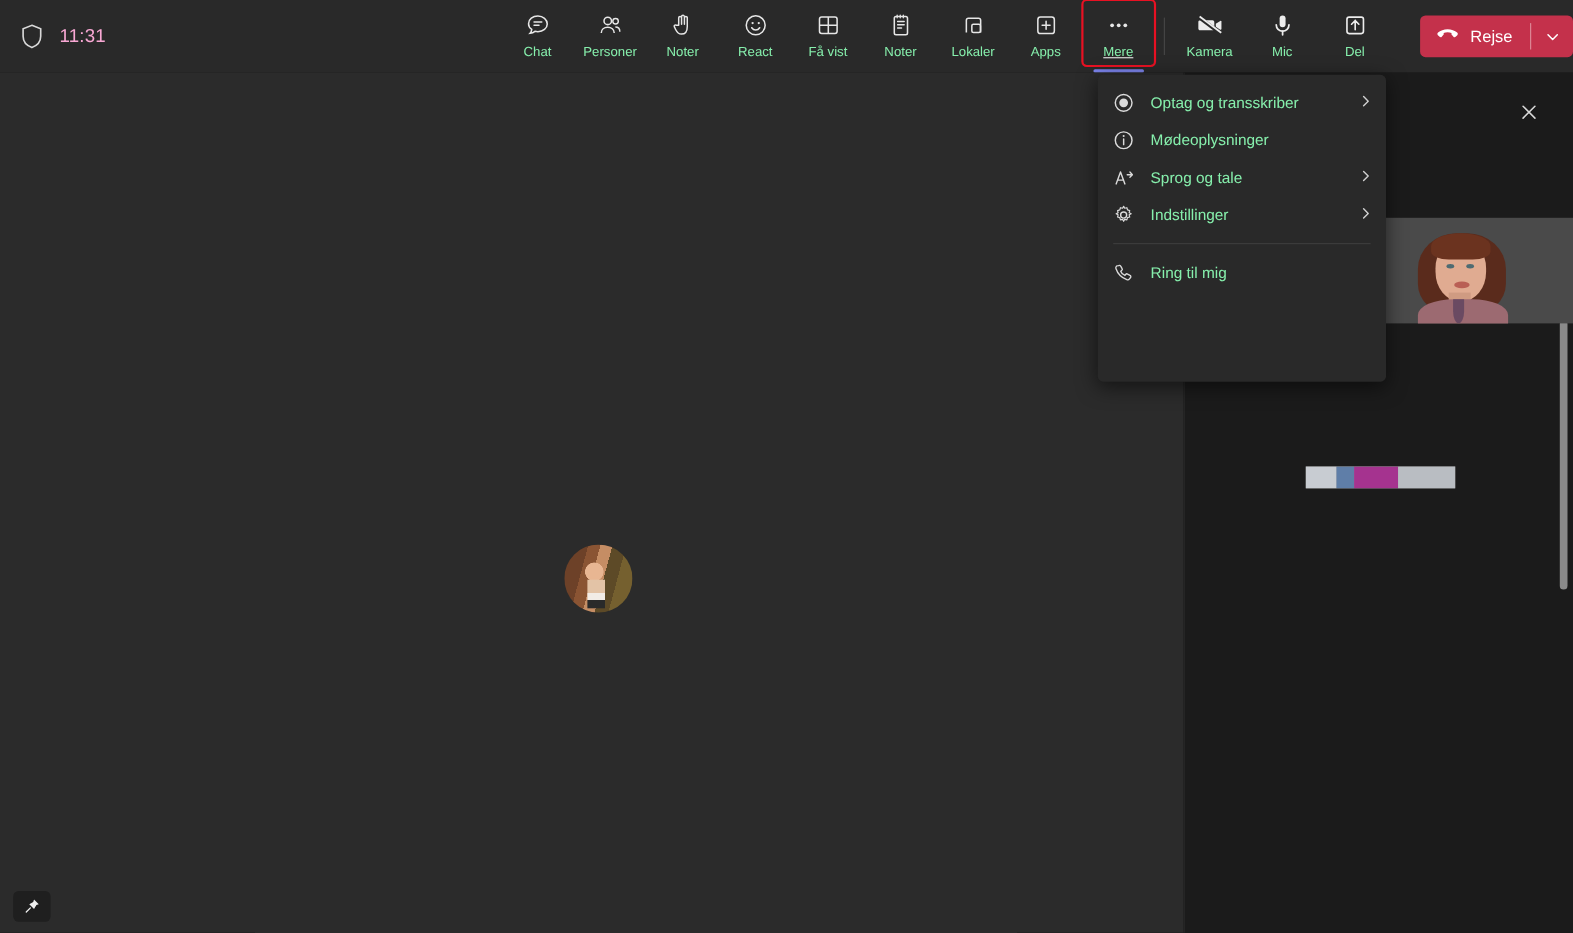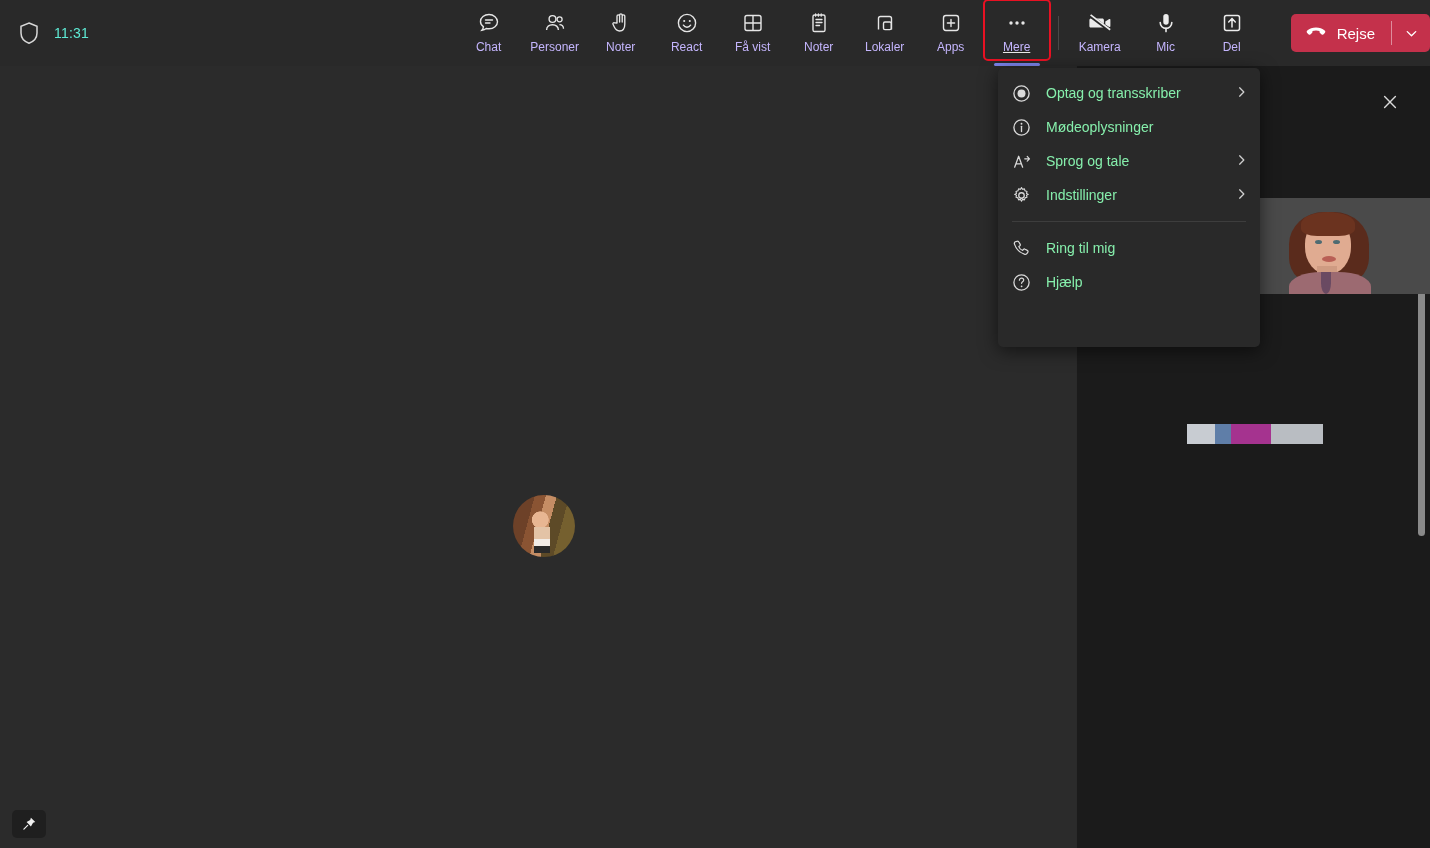--- a/index.html
+++ b/index.html
@@ -12,31 +12,31 @@
   #app { position: relative; width: 1430px; height: 848px; background: #1b1b1b; }
 
   
   .topbar {
     position: absolute; left: 0; top: 0; width: 1430px; height: 66px;
     background: #292929;
     display: flex; align-items: center;
   }
   .tb-left { display: flex; align-items: center; gap: 14px; padding-left: 18px; width: 500px; }
   .shield { width: 22px; height: 24px; display: block; }
-  .clock { color: #5eead4; font-size: 14px; letter-spacing: .2px; }
+  .clock { color: #f9a8d4; font-size: 17px; letter-spacing: .2px; }
 
   .tb-center { display: flex; align-items: flex-start; height: 66px; }
   .tbtn {
     position: relative;
     display: flex; flex-direction: column; align-items: center; justify-content: flex-start;
     width: 66px; height: 60px; padding-top: 9px;
     color: #e8e8e8; cursor: pointer; border-radius: 4px;
   }
   .tbtn .ic { height: 28px; display: flex; align-items: center; justify-content: center; }
-  .tbtn .lb { font-size: 12px; margin-top: 3px; color: #c4b5fd; white-space: nowrap; }
+  .tbtn .lb { font-size: 12px; margin-top: 3px; color: #86efac; white-space: nowrap; }
 
   .tbtn.highlight { outline: 2px solid #e81123; outline-offset: -1px; text-decoration: underline; }
   .tbtn .underline {
     position: absolute; bottom: -6px; left: 50%; transform: translateX(-50%);
     width: 46px; height: 3px; background: #7b83eb; border-radius: 2px;
   }
 
   .tb-sep { width: 1px; height: 34px; background: #484848; margin: 0 8px; align-self: center; }
 
   .tb-right { display: flex; align-items: flex-start; height: 66px; margin-left: 4px; }
@@ -426,25 +426,15 @@
 
     <div class="mi">
       <span class="mic">
         <svg width="19" height="19" viewBox="0 0 20 20">
             <path d="M5.2 2.6c.7-.5 1.6-.3 2 .5l1.3 2.3c.4.7.2 1.5-.4 1.9l-.9.7c.6 1.9 2.1 3.4 4 4l.7-.9c.5-.6 1.3-.8 1.9-.4l2.3 1.3c.8.4 1 1.4.5 2l-1 1.3c-.6.8-1.7 1.1-2.6.7C8 14.2 4.3 10.5 2.6 5.4c-.3-.9 0-1.9.8-2.5z" fill="none" stroke="#dadada" stroke-width="1.3" stroke-linejoin="round"></path>
           </svg>
       </span>
       <span class="mlb">Ring til mig</span>
     </div>
 
-    <div class="mi">
-      <span class="mic">
-        <svg width="19" height="19" viewBox="0 0 20 20">
-            <circle cx="10" cy="10" r="8" fill="none" stroke="#dadada" stroke-width="1.35"></circle>
-            <path d="M7.8 7.6c0-1.3 1-2.2 2.3-2.2 1.3 0 2.2.8 2.2 2 0 1.9-2.2 1.8-2.2 3.5" fill="none" stroke="#dadada" stroke-width="1.3" stroke-linecap="round"></path>
-            <circle cx="10.1" cy="14" r=".95" fill="#dadada"></circle>
-          </svg>
-      </span>
-      <span class="mlb">Hjælp</span>
-    </div>
   </div>
 
 </div>
 
 </body></html>

